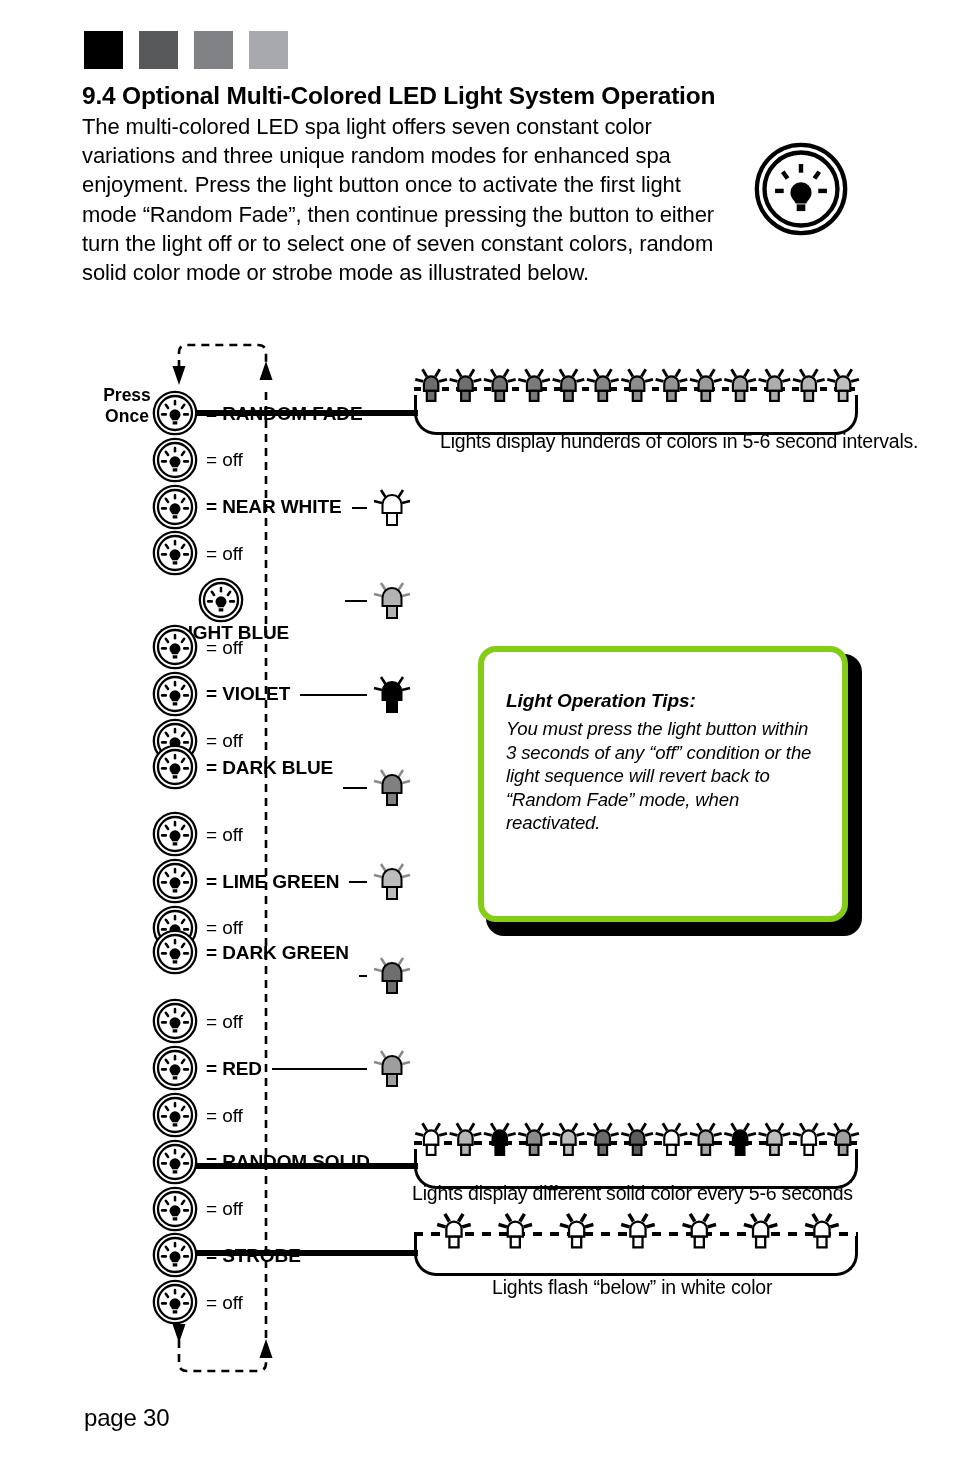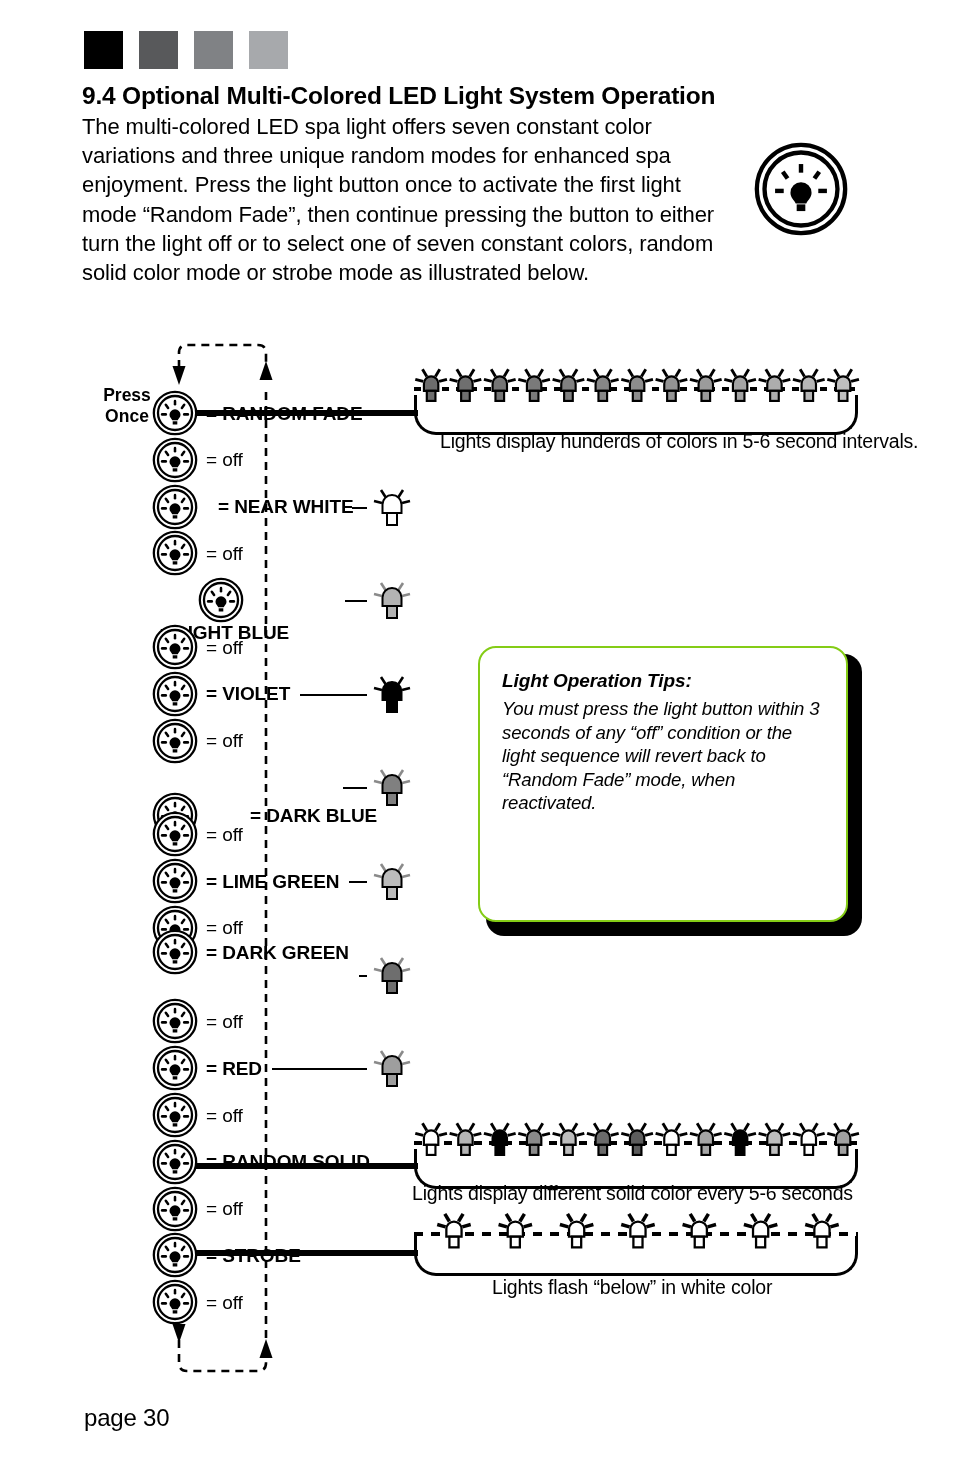--- a/index.html
+++ b/index.html
@@ -120,24 +120,24 @@
     background: #000000;
     border-radius: 18px;
   }
   #tips-box {
     position: absolute;
     left: 478px;
     top: 646px;
     width: 370px;
     height: 276px;
     background: #ffffff;
-    border: 2px solid #84cc16;
+    border: 6px solid #84cc16;
     border-radius: 18px;
     box-sizing: border-box;
-    padding: 22px 24px 0 22px;
+    padding: 38px 24px 0 22px;
   }
   #tips-title {
     font-size: 19px;
     font-weight: bold;
     font-style: italic;
     letter-spacing: -0.1px;
   }
   .tips-paragraph {
     font-size: 18.6px;
     font-style: italic;
@@ -255,21 +255,21 @@
         <g stroke="#000" stroke-width="5.5" stroke-linecap="round">
           <line x1="50" y1="24" x2="50" y2="31"></line>
           <line x1="30" y1="32" x2="35" y2="39"></line>
           <line x1="70" y1="32" x2="65" y2="39"></line>
           <line x1="22" y1="53" x2="30" y2="53"></line>
           <line x1="78" y1="53" x2="70" y2="53"></line>
         </g>
       </svg>
       <span class="seq-label off-label">= off</span>
     </div>
-    <div class="seq-row" style="top: 483.6px; gap: 12px;">
+    <div class="seq-row" style="top: 483.6px;">
       <svg viewBox="0 0 100 100" class="btn-icon">
         <circle cx="50" cy="50" r="46" fill="#fff" stroke="#000" stroke-width="5"></circle>
         <circle cx="50" cy="50" r="37" fill="#fff" stroke="#000" stroke-width="5"></circle>
         <path d="M50 42 a12 12 0 0 1 12 12 c0 5.5-4.5 8.5-6 12 l-12 0 c-1.5-3.5-6-6.5-6-12 a12 12 0 0 1 12-12 z" fill="#000"></path>
         <rect x="45" y="68" width="10" height="7" fill="#000"></rect>
         <g stroke="#000" stroke-width="5.5" stroke-linecap="round">
           <line x1="50" y1="24" x2="50" y2="31"></line>
           <line x1="30" y1="32" x2="35" y2="39"></line>
           <line x1="70" y1="32" x2="65" y2="39"></line>
           <line x1="22" y1="53" x2="30" y2="53"></line>
@@ -351,21 +351,21 @@
         <g stroke="#000" stroke-width="5.5" stroke-linecap="round">
           <line x1="50" y1="24" x2="50" y2="31"></line>
           <line x1="30" y1="32" x2="35" y2="39"></line>
           <line x1="70" y1="32" x2="65" y2="39"></line>
           <line x1="22" y1="53" x2="30" y2="53"></line>
           <line x1="78" y1="53" x2="70" y2="53"></line>
         </g>
       </svg>
       <span class="seq-label off-label">= off</span>
     </div>
-    <div class="seq-row" style="top: 792px; gap: 44px;">
+    <div class="seq-row" style="top: 744px;">
       <svg viewBox="0 0 100 100" class="btn-icon">
         <circle cx="50" cy="50" r="46" fill="#fff" stroke="#000" stroke-width="5"></circle>
         <circle cx="50" cy="50" r="37" fill="#fff" stroke="#000" stroke-width="5"></circle>
         <path d="M50 42 a12 12 0 0 1 12 12 c0 5.5-4.5 8.5-6 12 l-12 0 c-1.5-3.5-6-6.5-6-12 a12 12 0 0 1 12-12 z" fill="#000"></path>
         <rect x="45" y="68" width="10" height="7" fill="#000"></rect>
         <g stroke="#000" stroke-width="5.5" stroke-linecap="round">
           <line x1="50" y1="24" x2="50" y2="31"></line>
           <line x1="30" y1="32" x2="35" y2="39"></line>
           <line x1="70" y1="32" x2="65" y2="39"></line>
           <line x1="22" y1="53" x2="30" y2="53"></line>

